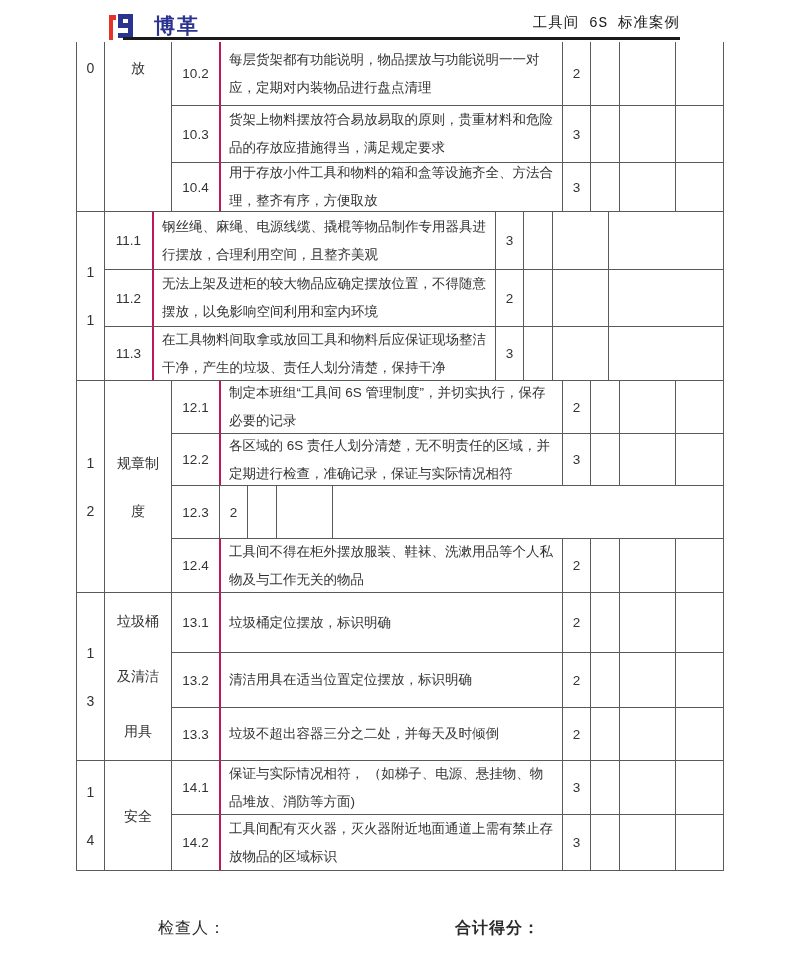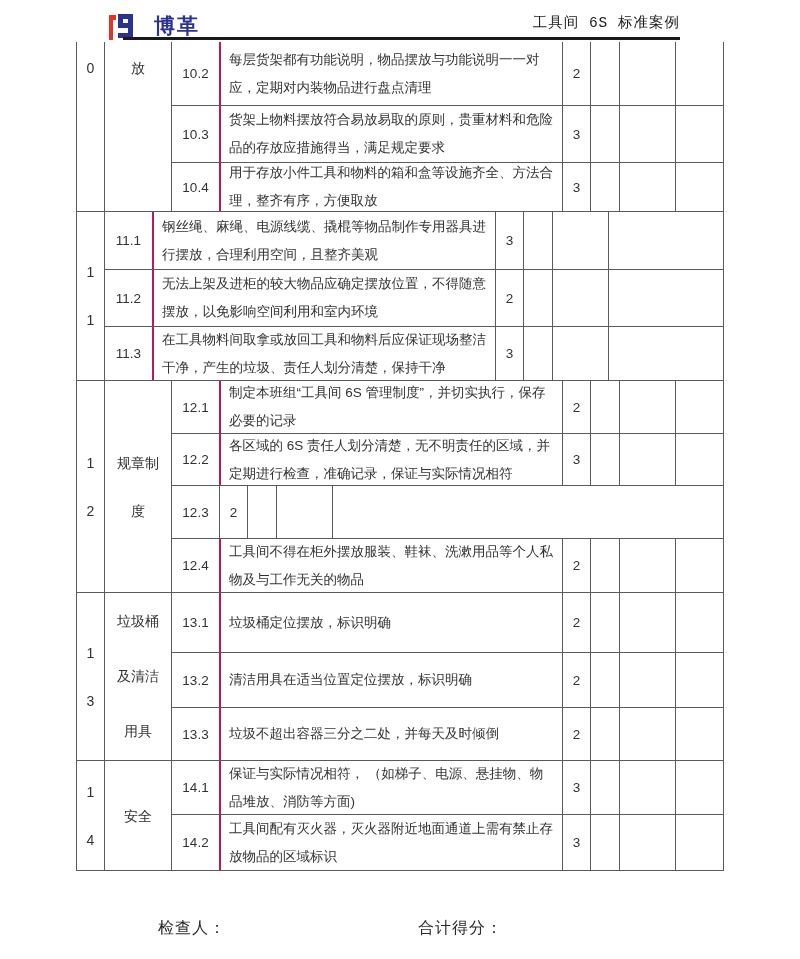--- a/index.html
+++ b/index.html
@@ -39,21 +39,21 @@
   .e3{flex:1;border-left:1px solid #5a5a5a;}
 
   .cat-s11{line-height:42px;}
   .cat-s12{line-height:48px;}
   .cat-s13{line-height:55px;}
   .top-anchored{align-items:flex-start;padding-top:18px;line-height:normal;}
 
   
   .footer-label{position:absolute;top:918px;font-size:16px;color:#2b2b2b;letter-spacing:1px;}
   .inspector{left:150px;margin-left:8px;}
-  .total-score{left:418px;}
+  .total-score{left:455px;font-weight:bold;}
 </style>
 </head>
 <body>
 
 <div class="logo">
   <span style="display:inline-flex;">
     <svg width="27" height="28" viewBox="0 0 27 28">
       <path fill="#e63329" d="M1 3 h7 v5 h-3 v20 h-4 z"></path>
       <path fill="#2b3390" d="M10 2 h15 v10 h-5 v-5 h-5 v4 h10 v15 h-15 v-5 h10 v-5 h-10 z"></path>
     </svg>

